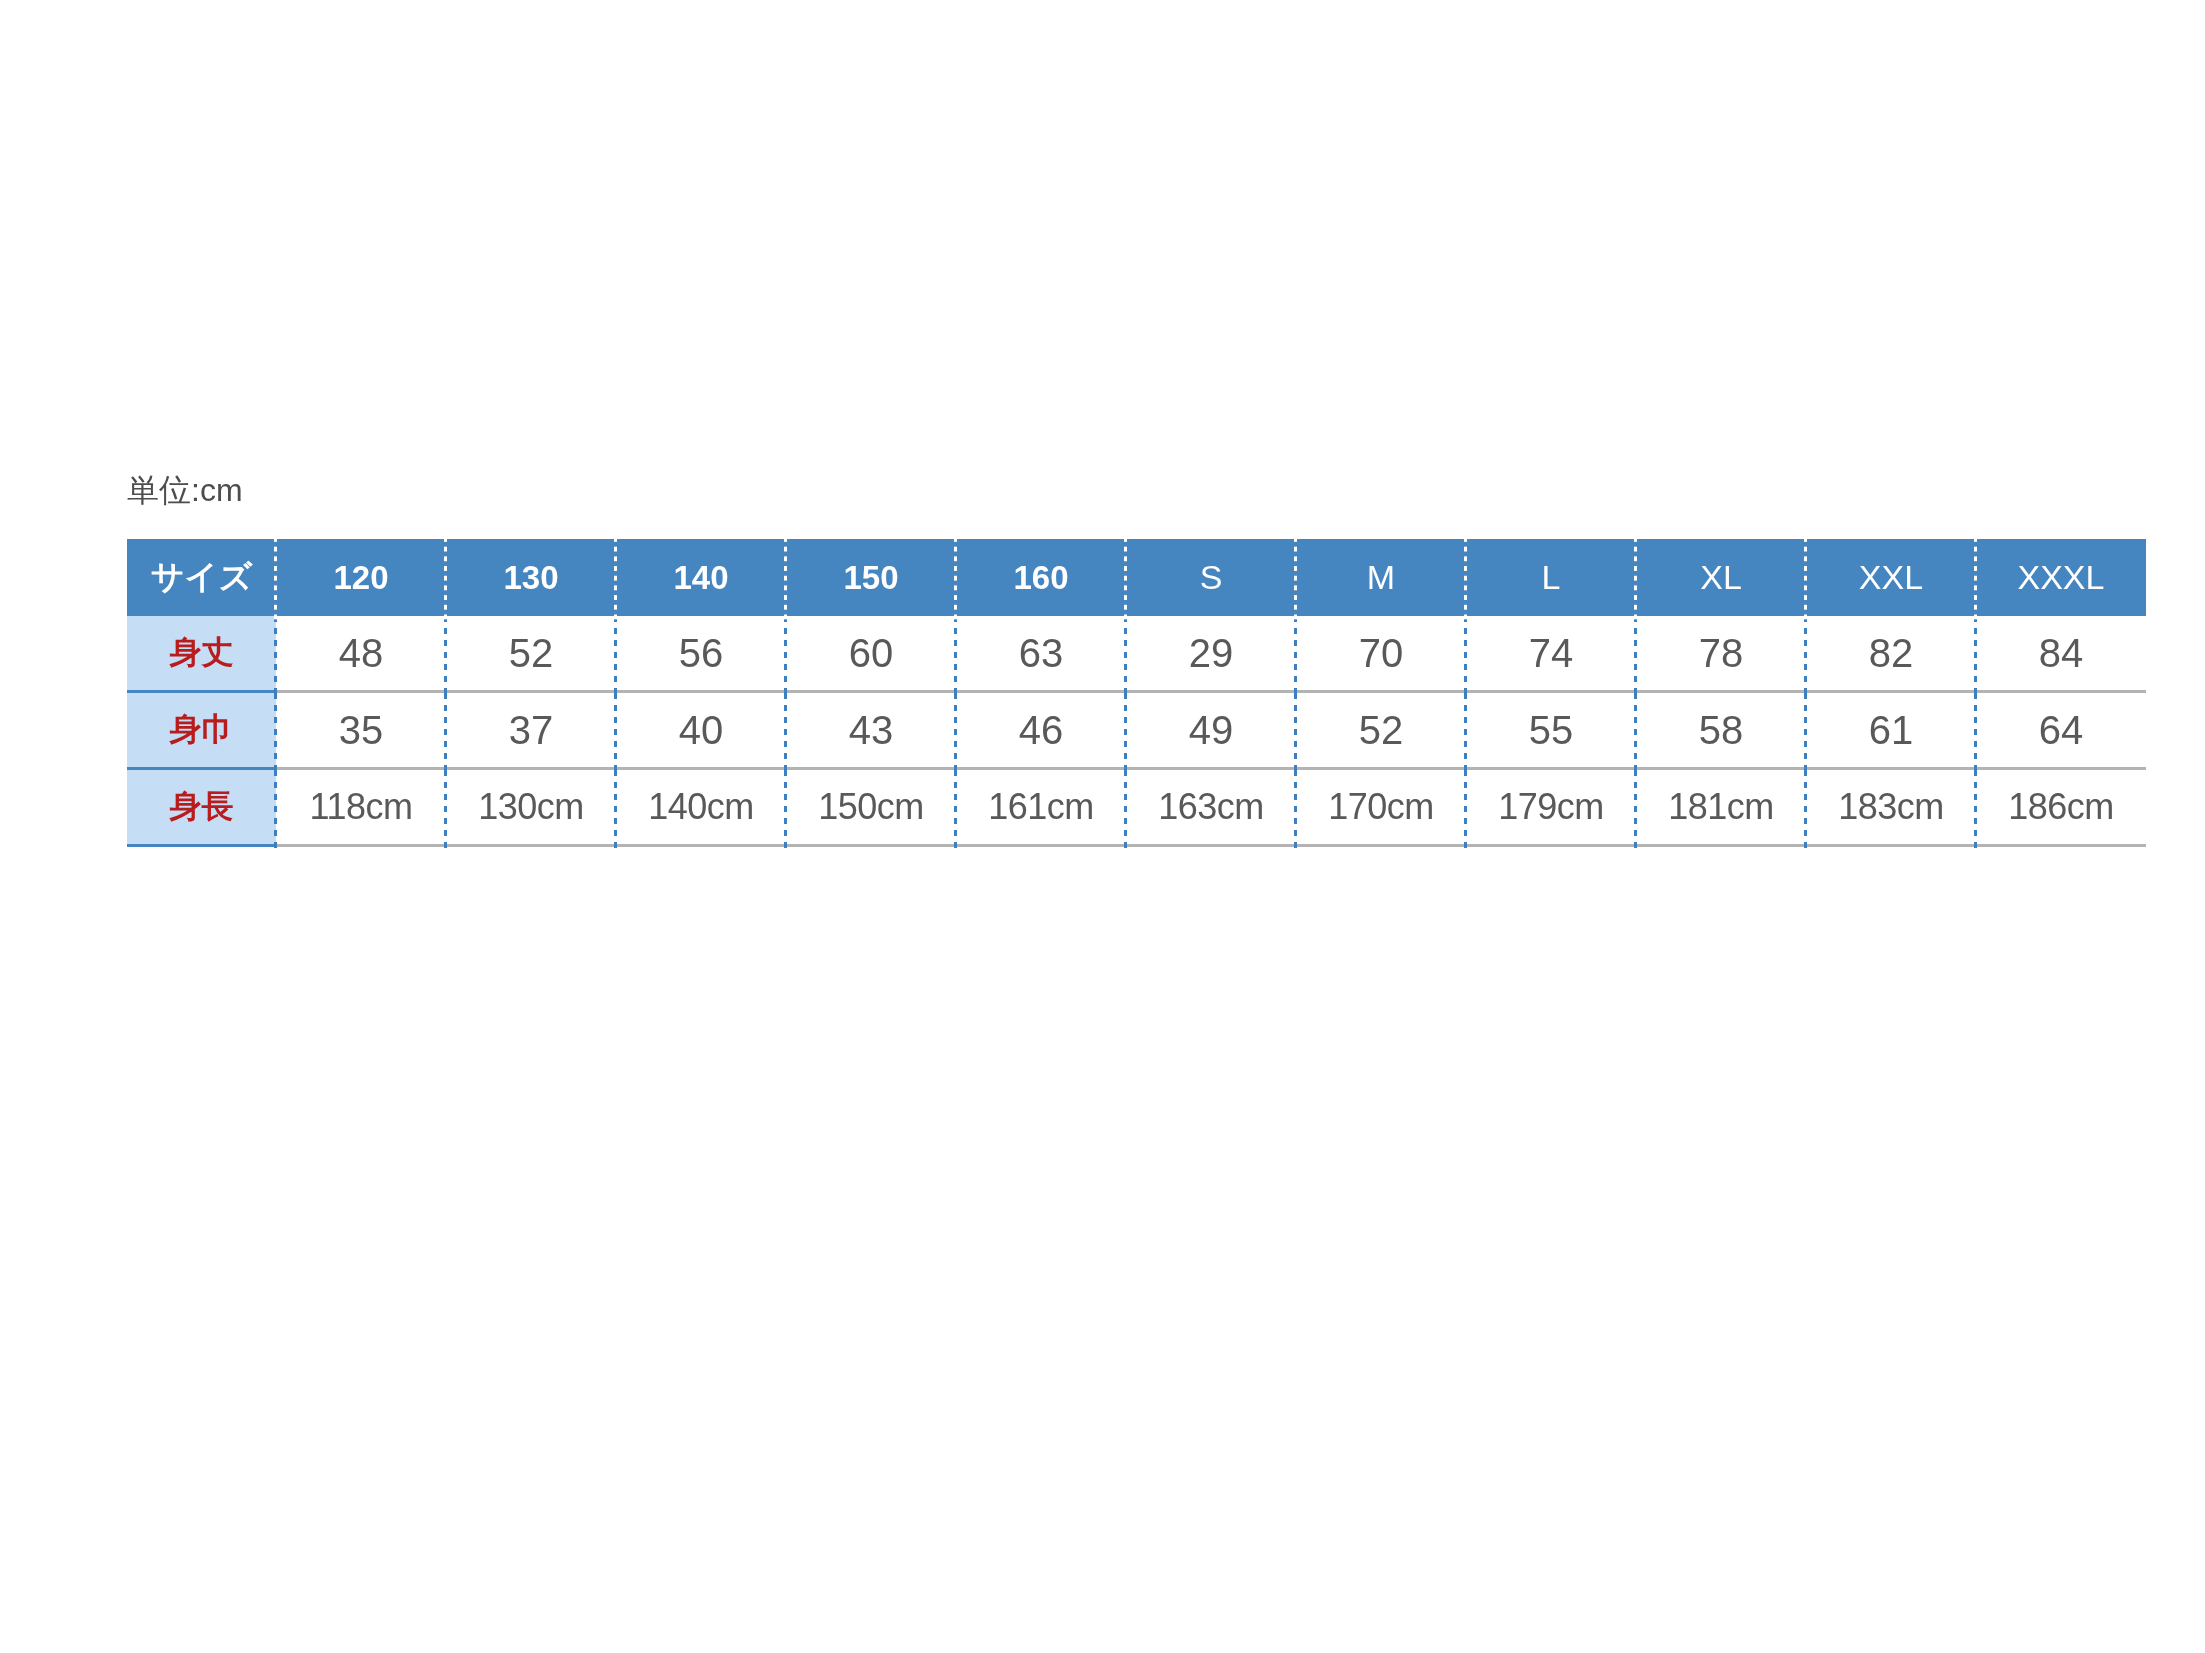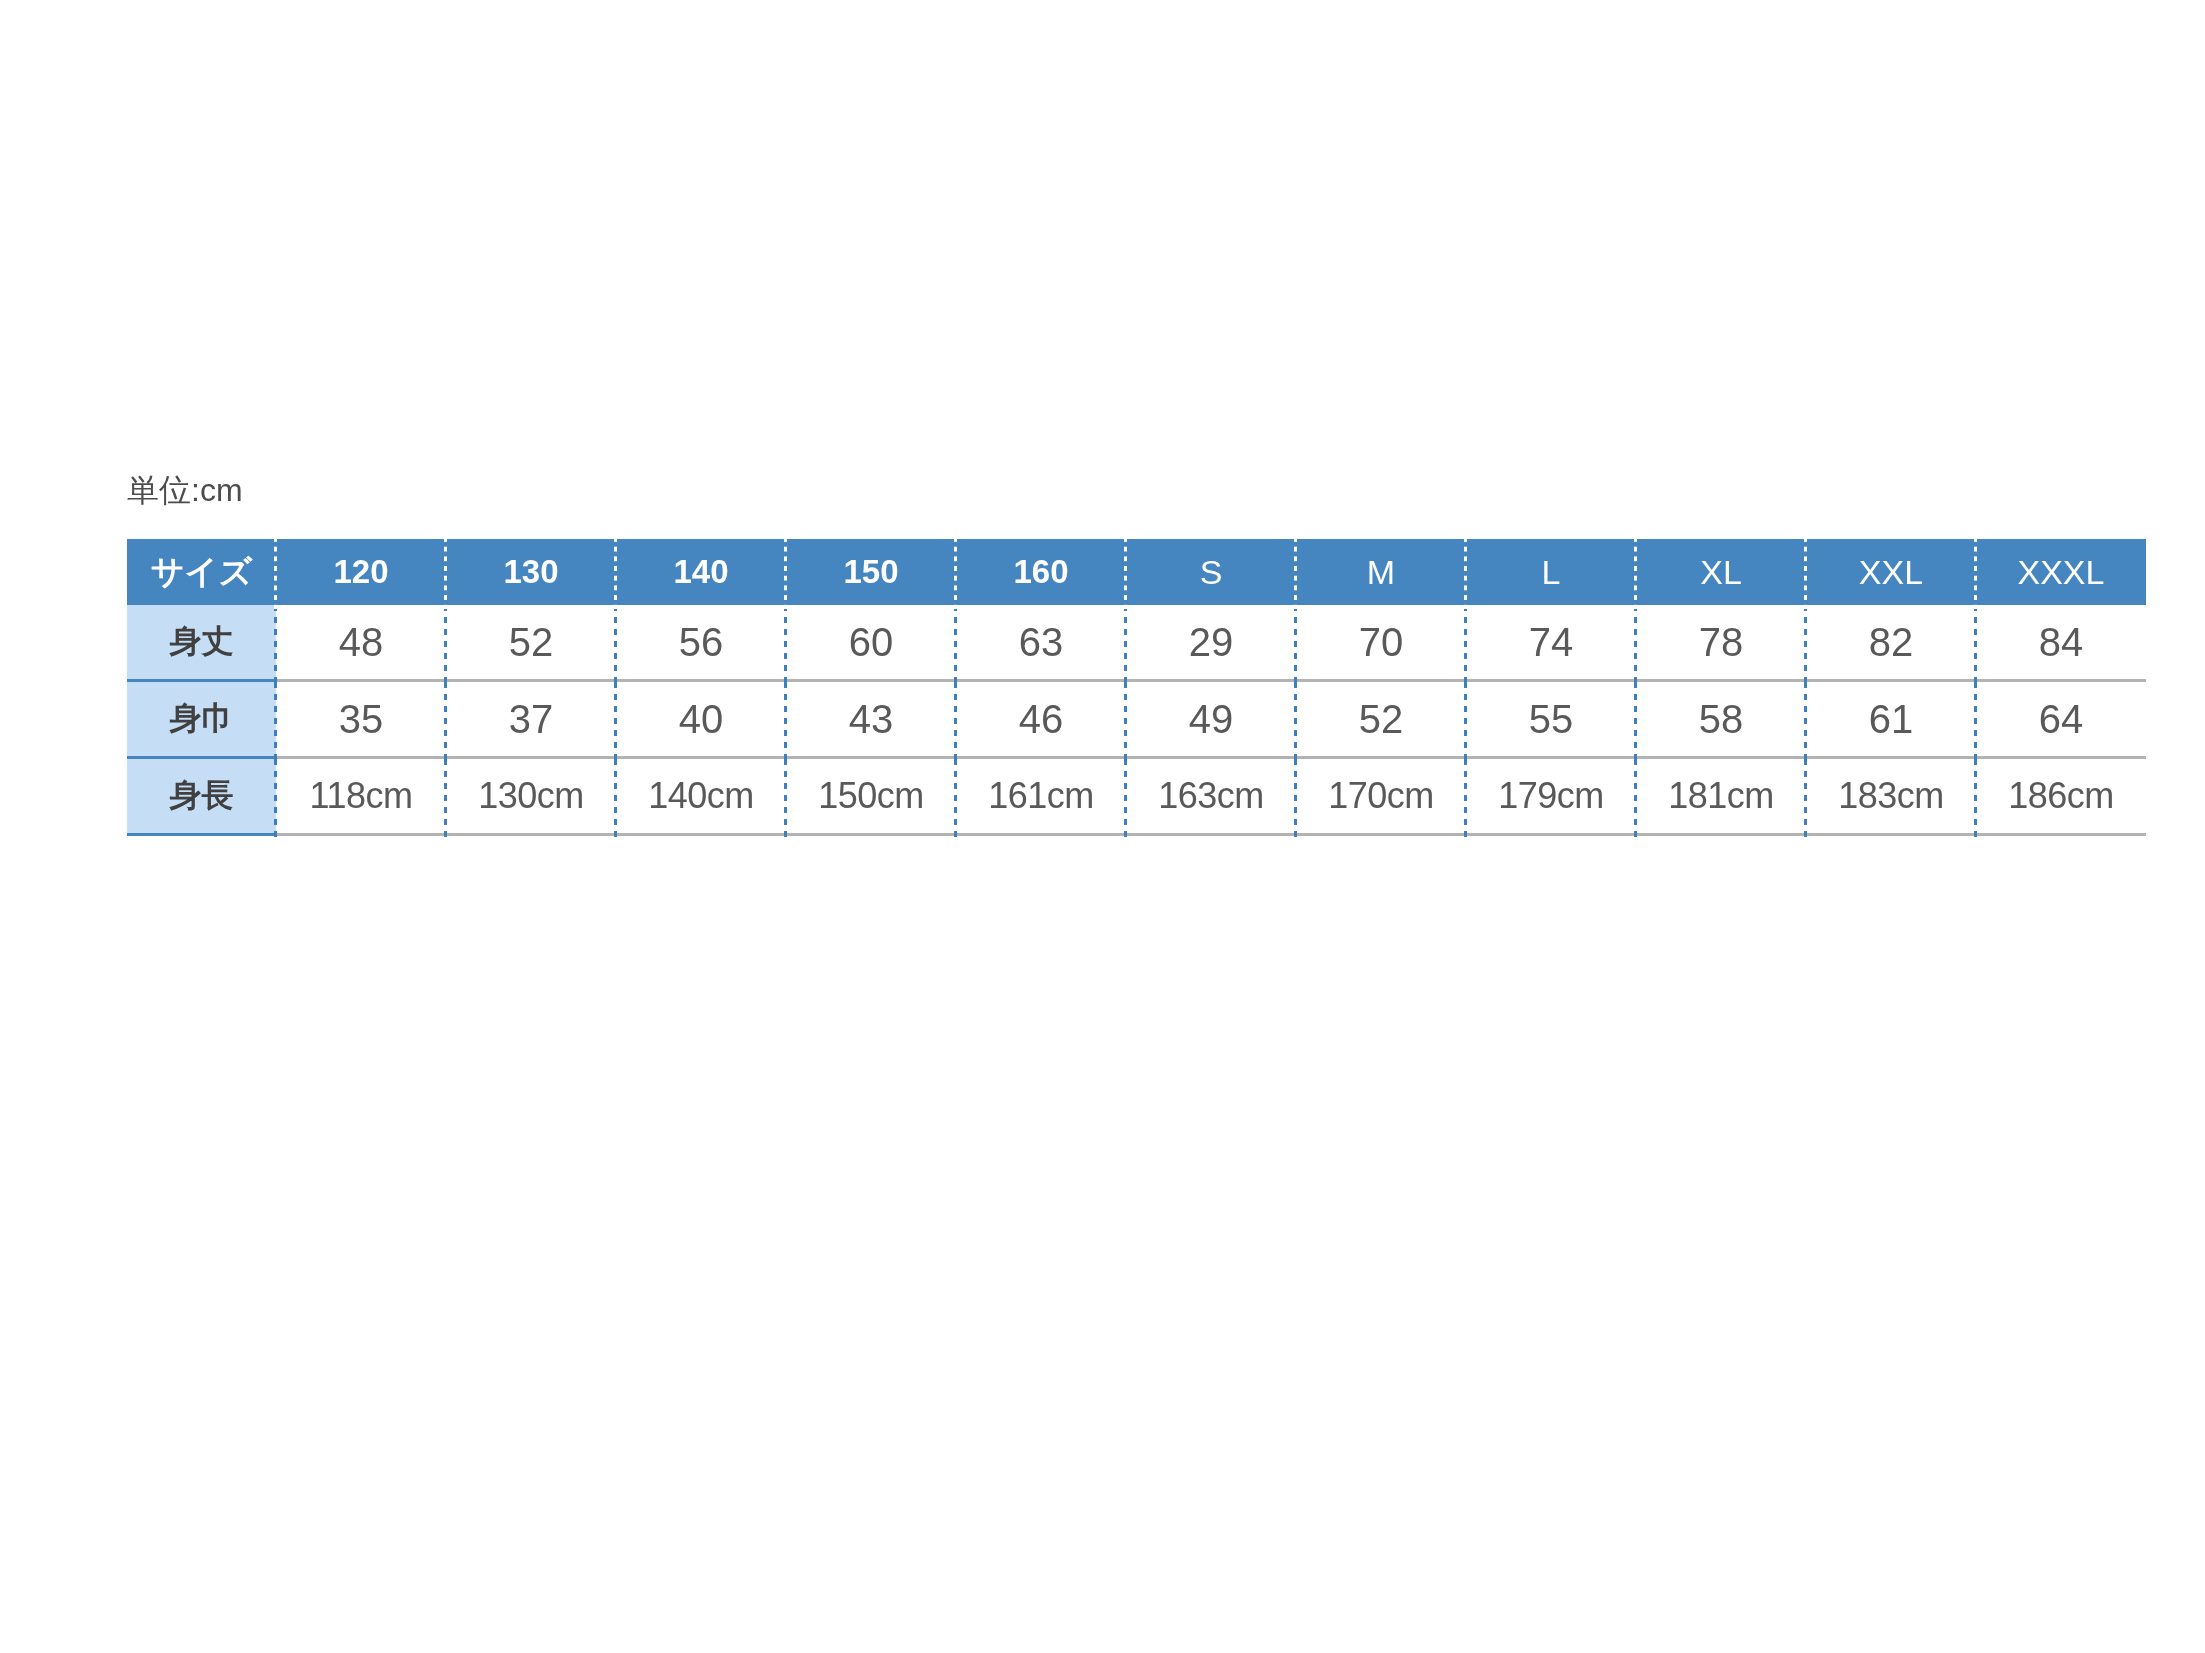--- a/index.html
+++ b/index.html
@@ -40,21 +40,21 @@
   #size-table col.label-col { width: 149px; }
   #size-table col.data-col  { width: 170px; }
 
   
   .hdr-cell {
     background: #4585c0;
     color: #ffffff;
     font-size: 33px;
     font-weight: bold;
     text-align: center;
-    height: 66px;
+    height: 77px;
     padding: 0;
     vertical-align: middle;
     position: relative;
   }
   .hdr-cell.alpha {
     font-weight: normal;
     font-size: 34px;
   }
   
   .hdr-cell.sep::before {
@@ -71,21 +71,21 @@
     z-index: 4;
   }
   
   .hdr-cell.alpha-block {
     box-shadow: 0 -3.2px 0 0 #4585c0, 0 4.3px 0 0 #4585c0;
   }
 
   
   .lbl-cell {
     background: #c5ddf5;
-    color: #404040;
+    color: #b91c1c;
     font-size: 32px;
     font-weight: bold;
     text-align: center;
     vertical-align: middle;
     padding: 0;
     height: 74px;
     border-bottom: 3.8px solid #4585c0;
     position: relative;
   }
 

